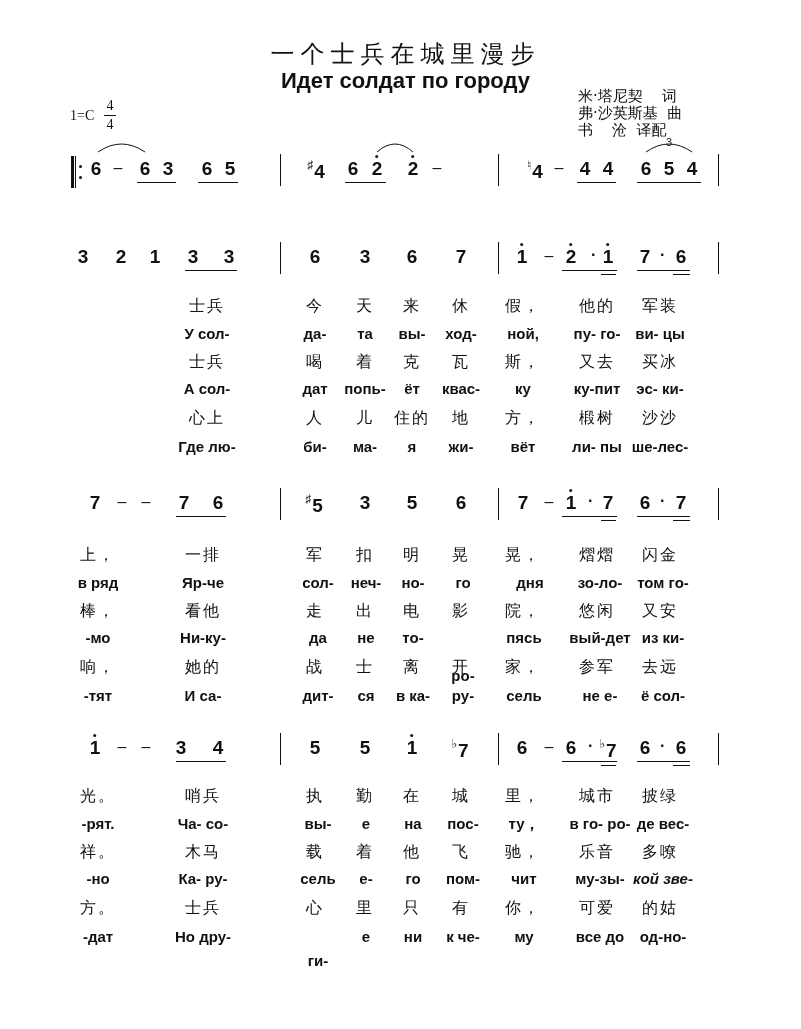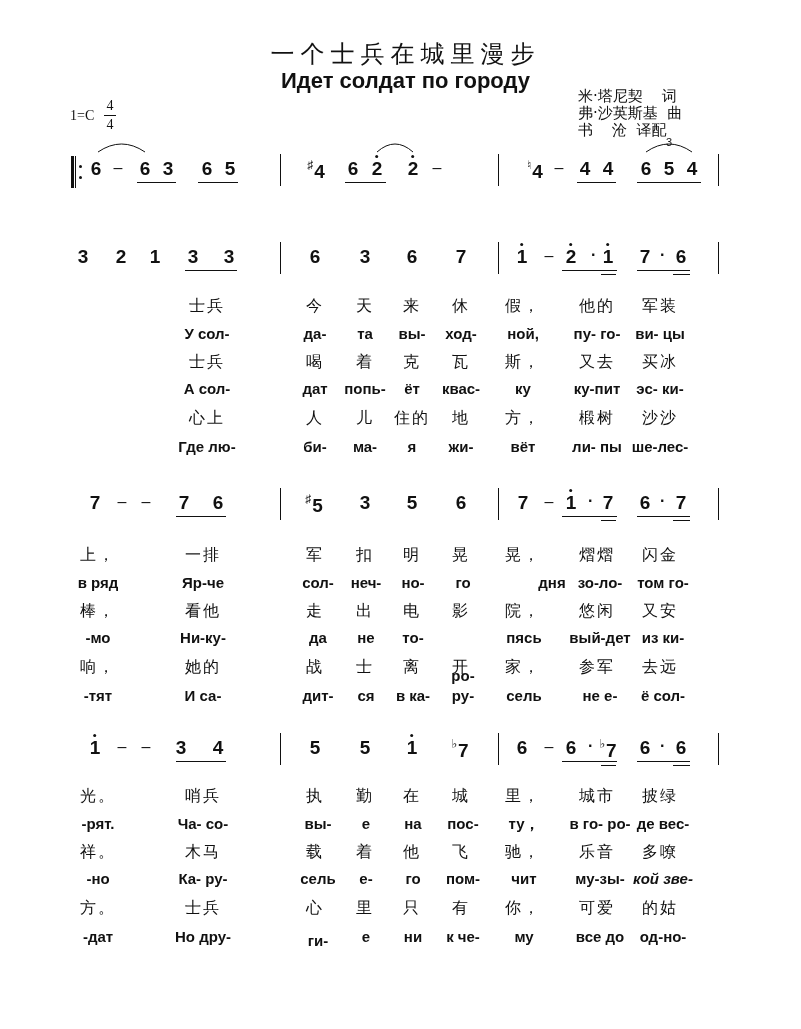--- a/index.html
+++ b/index.html
@@ -221,21 +221,21 @@
     <div class="lyr zh" style="left: 461px; top: 545px;">晃</div>
     <div class="lyr zh" style="left: 523px; top: 545px;">晃，</div>
     <div class="lyr zh" style="left: 597px; top: 545px;">熠熠</div>
     <div class="lyr zh" style="left: 660px; top: 545px;">闪金</div>
     <div class="lyr ru" style="left: 98px; top: 574px;">в ряд</div>
     <div class="lyr ru" style="left: 203px; top: 574px;">Яр-че</div>
     <div class="lyr ru" style="left: 318px; top: 574px;">сол-</div>
     <div class="lyr ru" style="left: 366px; top: 574px;">неч-</div>
     <div class="lyr ru" style="left: 413px; top: 574px;">но-</div>
     <div class="lyr ru" style="left: 463px; top: 574px;">го</div>
-    <div class="lyr ru" style="left: 552px; top: 574px;">дня</div>
+    <div class="lyr ru" style="left: 530px; top: 574px;">дня</div>
     <div class="lyr ru" style="left: 600px; top: 574px;">зо-ло-</div>
     <div class="lyr ru" style="left: 663px; top: 574px;">том го-</div>
     <div class="lyr zh" style="left: 98px; top: 601px;">棒，</div>
     <div class="lyr zh" style="left: 203px; top: 601px;">看他</div>
     <div class="lyr zh" style="left: 315px; top: 601px;">走</div>
     <div class="lyr zh" style="left: 365px; top: 601px;">出</div>
     <div class="lyr zh" style="left: 412px; top: 601px;">电</div>
     <div class="lyr zh" style="left: 461px; top: 601px;">影</div>
     <div class="lyr zh" style="left: 523px; top: 601px;">院，</div>
     <div class="lyr zh" style="left: 597px; top: 601px;">悠闲</div>
@@ -307,20 +307,20 @@
     <div class="lyr zh" style="left: 203px; top: 898px;">士兵</div>
     <div class="lyr zh" style="left: 315px; top: 898px;">心</div>
     <div class="lyr zh" style="left: 365px; top: 898px;">里</div>
     <div class="lyr zh" style="left: 412px; top: 898px;">只</div>
     <div class="lyr zh" style="left: 461px; top: 898px;">有</div>
     <div class="lyr zh" style="left: 523px; top: 898px;">你，</div>
     <div class="lyr zh" style="left: 597px; top: 898px;">可爱</div>
     <div class="lyr zh" style="left: 660px; top: 898px;">的姑</div>
     <div class="lyr ru" style="left: 98px; top: 928px;">-дат</div>
     <div class="lyr ru" style="left: 203px; top: 928px;">Но дру-</div>
-    <div class="lyr ru" style="left: 318px; top: 932px;">ги-</div>
+    <div class="lyr ru" style="left: 318px; top: 952px;">ги-</div>
     <div class="lyr ru" style="left: 366px; top: 928px;">е</div>
     <div class="lyr ru" style="left: 413px; top: 928px;">ни</div>
     <div class="lyr ru" style="left: 463px; top: 928px;">к че-</div>
     <div class="lyr ru" style="left: 524px; top: 928px;">му</div>
     <div class="lyr ru" style="left: 600px; top: 928px;">все до</div>
     <div class="lyr ru" style="left: 663px; top: 928px;">од-но-</div>
   </div>
 
 </body></html>

